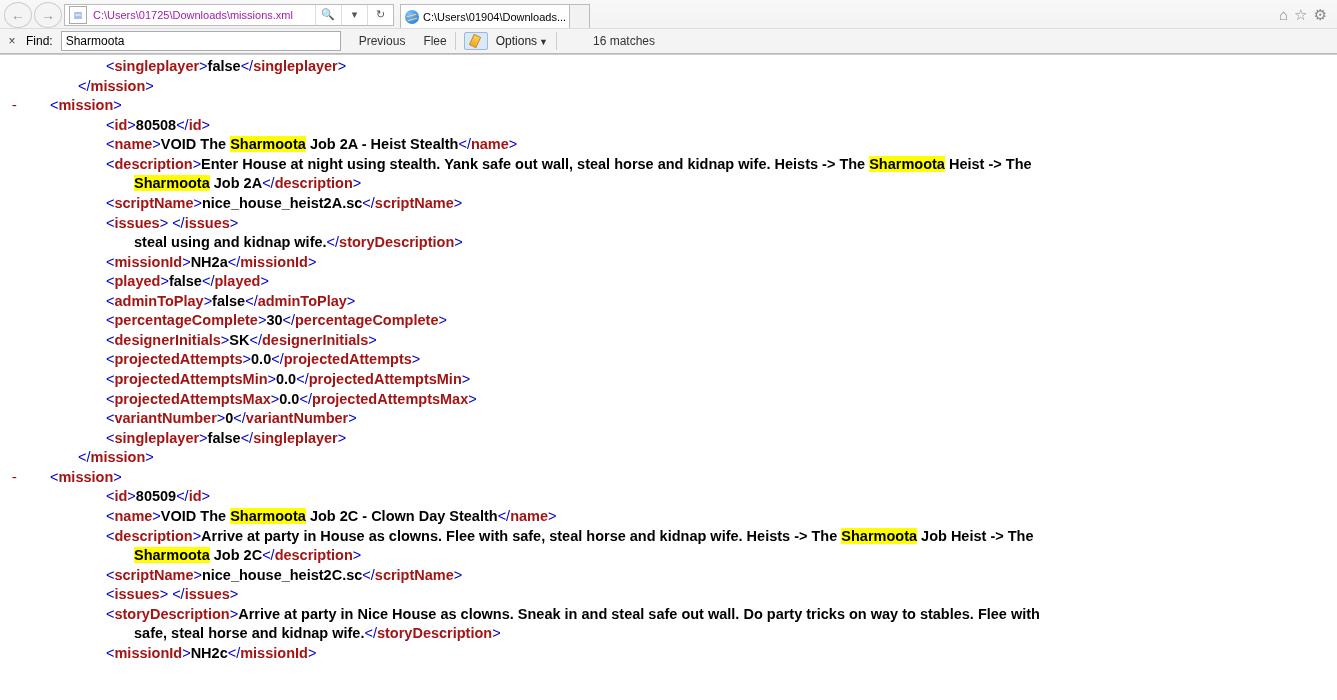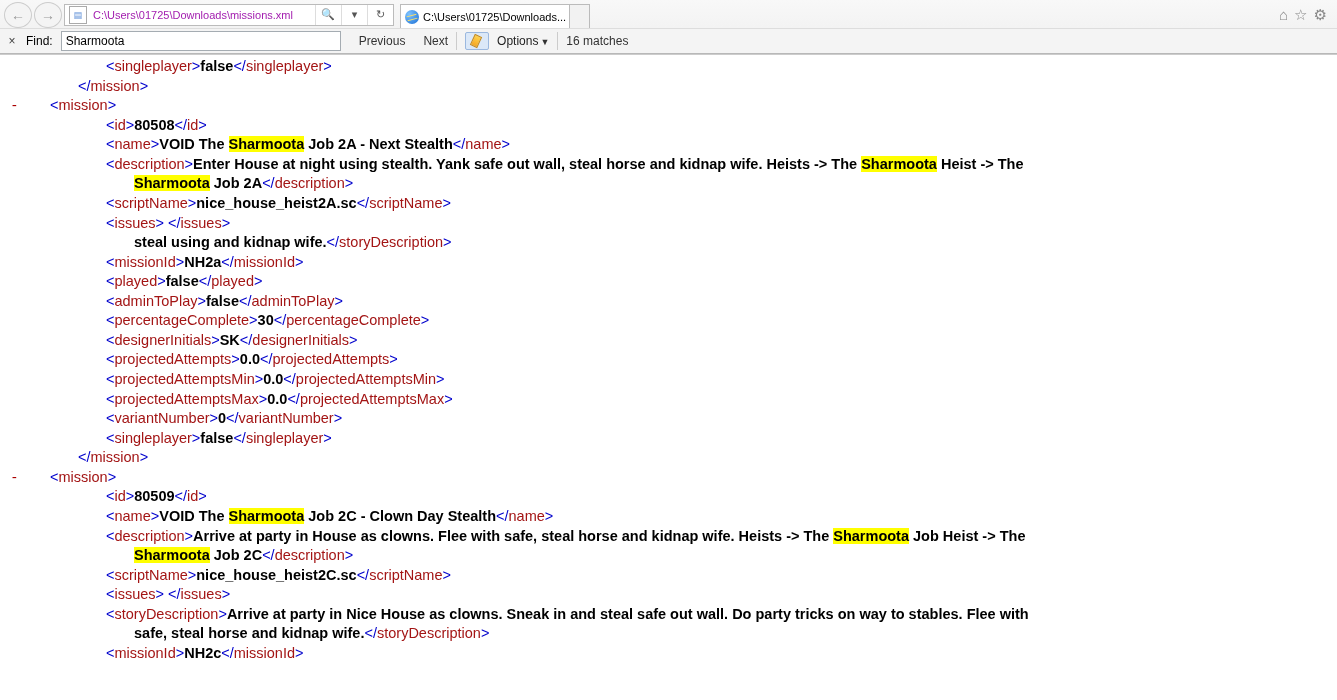--- a/index.html
+++ b/index.html
@@ -95,94 +95,94 @@
   padding:1px 4px;border-radius:2px;
 }
 .hl-icon{width:14px;height:14px;display:inline-block;position:relative;}
 .hl-icon::before{
   content:"";position:absolute;left:2px;top:1px;width:6px;height:10px;
   background:linear-gradient(#ffd34d,#f5a623);transform:rotate(25deg);
   border:1px solid #c78a1a;
 }
 .opts-text{color:#222;}
 .drop{font-size:9px;color:#333;margin-left:2px;}
-.matches{color:#333;}
+.matches{color:#333;margin-left:28px;}
 
 .xml-view{
   padding:2px 10px 30px 50px;
   font-family:Verdana,Geneva,sans-serif;
   font-size:14.5px;
   font-weight:bold;
   line-height:1.35;
   color:#000;
 }
 .line{white-space:normal;}
 .ind1{padding-left:28px;}
 .toggle{
   display:inline-block;width:14px;margin-left:-40px;margin-right:26px;
   color:#a00;font-weight:normal;font-family:Consolas,monospace;
 }
 .br{color:#0000cc;font-weight:normal;}
-.tag{color:#a31515;font-weight:normal;}
+.tag{color:#a31515;font-weight:bold;}
 .hl{background:#ffff00;}
 </style>
 </head>
 <body>
 
 <div class="browser-chrome">
   <div class="nav-row">
     <div class="nav-btn">←</div>
     <div class="nav-btn">→</div>
     <div class="address-container">
       <span class="page-icon">▤</span>
       <span class="address-text">C:\Users\01725\Downloads\missions.xml</span>
       <span class="addr-btn">🔍</span>
       <span class="addr-btn">▾</span>
       <span class="addr-btn">↻</span>
     </div>
     <div class="tab-strip">
       <div class="tab">
         <span class="ie-icon"></span>
-        <span>C:\Users\01725\Downloads...</span>
+        <span>C:\Users\01904\Downloads...</span>
 
       </div>
       <div class="newtab"></div>
     </div>
     <div class="chrome-right">
       <span>⌂</span>
       <span>☆</span>
       <span>⚙</span>
     </div>
   </div>
   <div class="find-row">
     <span class="find-x">×</span>
     <span class="find-label">Find:</span>
     <input class="find-input" value="Sharmoota" style="">
     <span class="find-link">Previous</span>
-    <span class="find-link">Next</span>
+    <span class="find-link">Flee</span>
     <span class="sep"></span>
     <span class="highlight-btn">
       <span class="hl-icon"></span>
     </span>
     <span class="opts-text"><span>Options</span><span class="drop">▼</span></span>
     <span class="sep"></span>
     <span class="matches">16 matches</span>
   </div>
 </div>
 
 <div class="xml-view">
 
 <div class="line ind1"><span style="padding-left:28px"><span class="br">&lt;</span><span class="tag">singleplayer</span><span class="br">&gt;</span><span>false</span><span class="br">&lt;/</span><span class="tag">singleplayer</span><span class="br">&gt;</span></span></div>
 <div class="line"><span style="padding-left:28px"><span class="br">&lt;/</span><span class="tag">mission</span><span class="br">&gt;</span></span></div>
 
 <div class="line"><span class="toggle">-</span><span style="padding-left:0"><span class="br">&lt;</span><span class="tag">mission</span><span class="br">&gt;</span></span></div>
 
 <div class="line"><span style="padding-left:56px"><span class="br">&lt;</span><span class="tag">id</span><span class="br">&gt;</span><span>80508</span><span class="br">&lt;/</span><span class="tag">id</span><span class="br">&gt;</span></span></div>
 
-<div class="line"><span style="padding-left:56px"><span class="br">&lt;</span><span class="tag">name</span><span class="br">&gt;</span><span>VOID The </span><span class="hl">Sharmoota</span><span> Job 2A - Next Stealth</span><span class="br">&lt;/</span><span class="tag">name</span><span class="br">&gt;</span></span></div>
+<div class="line"><span style="padding-left:56px"><span class="br">&lt;</span><span class="tag">name</span><span class="br">&gt;</span><span>VOID The </span><span class="hl">Sharmoota</span><span> Job 2A - Heist Stealth</span><span class="br">&lt;/</span><span class="tag">name</span><span class="br">&gt;</span></span></div>
 
 <div class="line"><span style="padding-left:56px"><span class="br">&lt;</span><span class="tag">description</span><span class="br">&gt;</span><span>Enter House at night using stealth. Yank safe out wall, steal horse and kidnap wife. Heists -&gt; The </span><span class="hl">Sharmoota</span><span> Heist -&gt; The </span></span></div>
 <div class="line"><span style="padding-left:84px"><span class="hl">Sharmoota</span><span> Job 2A</span><span class="br">&lt;/</span><span class="tag">description</span><span class="br">&gt;</span></span></div>
 
 <div class="line"><span style="padding-left:56px"><span class="br">&lt;</span><span class="tag">scriptName</span><span class="br">&gt;</span><span>nice_house_heist2A.sc</span><span class="br">&lt;/</span><span class="tag">scriptName</span><span class="br">&gt;</span></span></div>
 
 <div class="line"><span style="padding-left:56px"><span class="br">&lt;</span><span class="tag">issues</span><span class="br">&gt;</span><span> </span><span class="br">&lt;/</span><span class="tag">issues</span><span class="br">&gt;</span></span></div>
 
 <div class="line"><span style="padding-left:84px"><span>steal using and kidnap wife.</span><span class="br">&lt;/</span><span class="tag">storyDescription</span><span class="br">&gt;</span></span></div>
 

